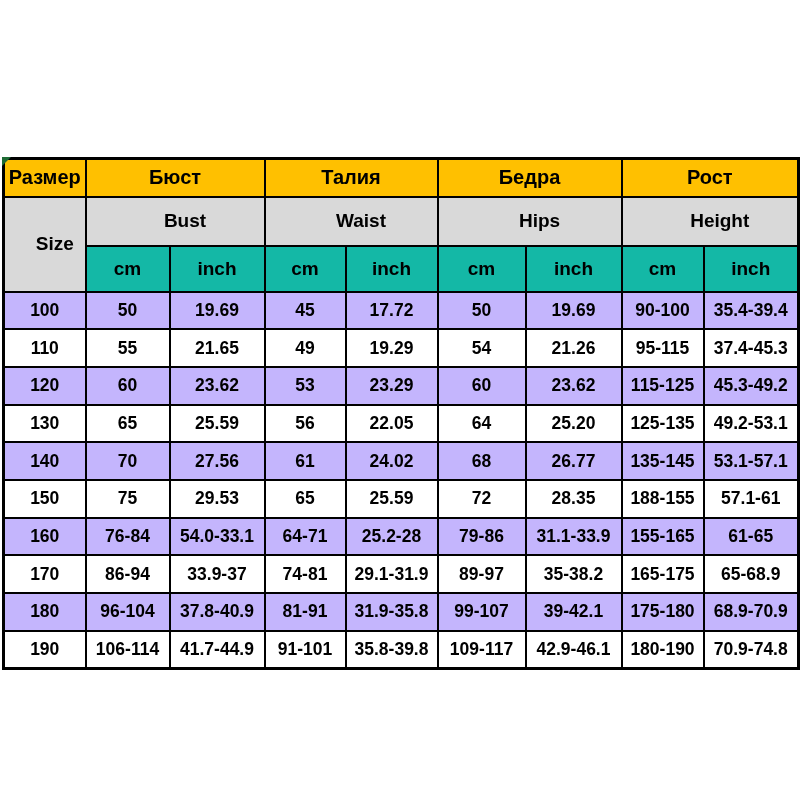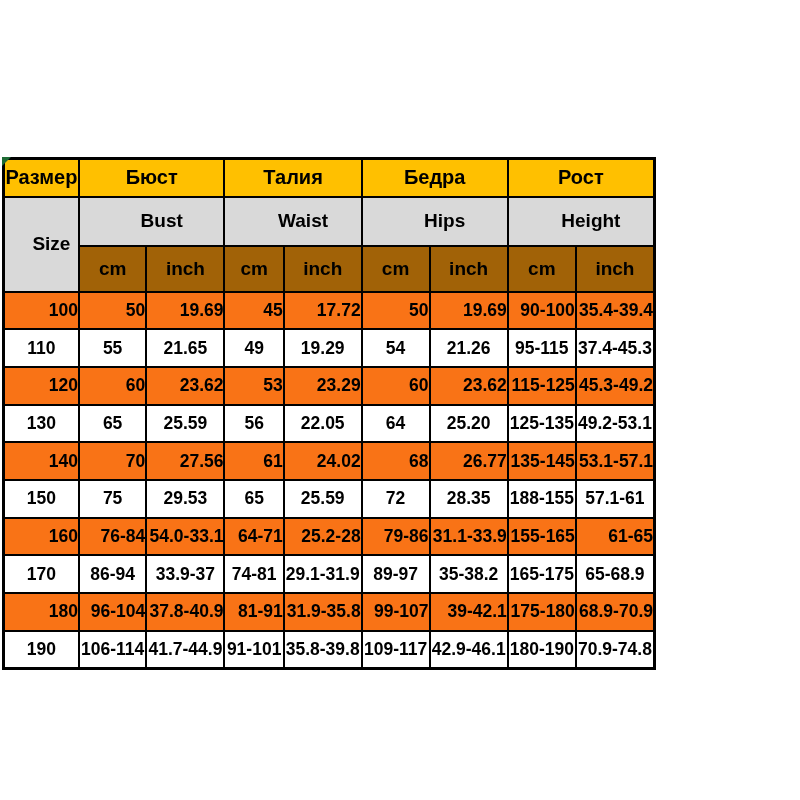--- a/index.html
+++ b/index.html
@@ -5,21 +5,21 @@
   html, body {
     margin: 0;
     padding: 0;
     width: 800px;
     height: 800px;
     background: #ffffff;
     font-family: "Liberation Sans", sans-serif;
   }
   #stage {
     position: relative;
-    width: 656px;
+    width: 800px;
     height: 800px;
     background: #ffffff;
     overflow: hidden;
   }
   table.size-chart {
     position: absolute;
     left: 2px;
     top: 157px;
     border-collapse: collapse;
     table-layout: fixed;
@@ -46,30 +46,30 @@
     background: #D9D9D9;
     font-size: 19px;
     padding-left: 20px;
   }
   th.size-th {
     background: #D9D9D9;
     font-size: 20px;
   }
   tr.hdr-units { height: 46px; }
   tr.hdr-units th {
-    background: #a16207;
+    background: #14b8a6;
     font-size: 19px;
     margin-left: 37px;
   }
   tbody tr { height: 37.7px; }
   tbody td {
     background: #ffffff;
     font-size: 17.5px;
   }
-  tbody tr.shaded td { background: #f97316; text-align: right; }
+  tbody tr.shaded td { background: #c4b5fd; }
   #corner-marker {
     position: absolute;
     left: 2px;
     top: 157px;
     width: 0;
     height: 0;
     border-top: 9px solid #1E6B34;
     border-right: 9px solid transparent;
     z-index: 2;
   }

